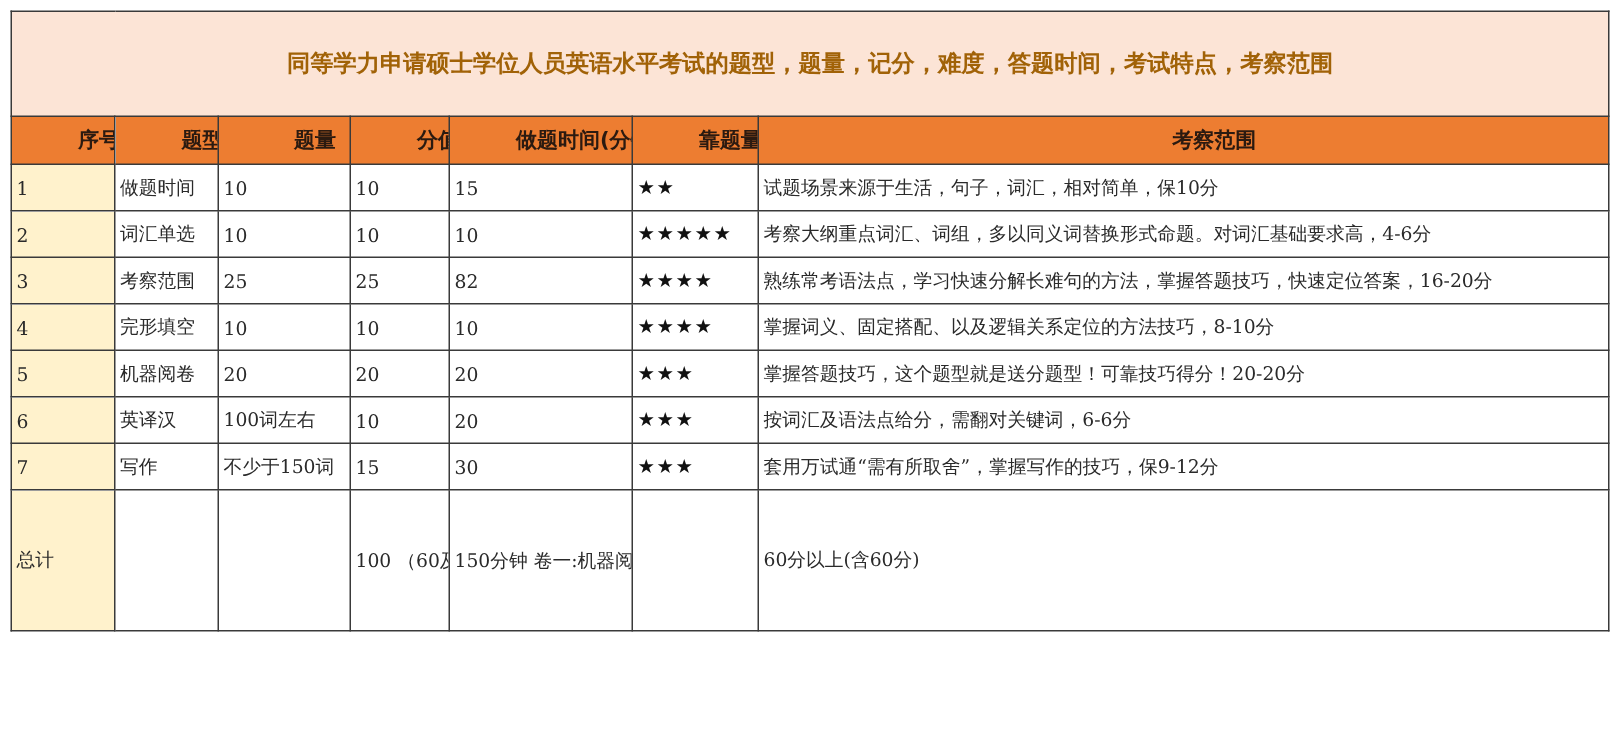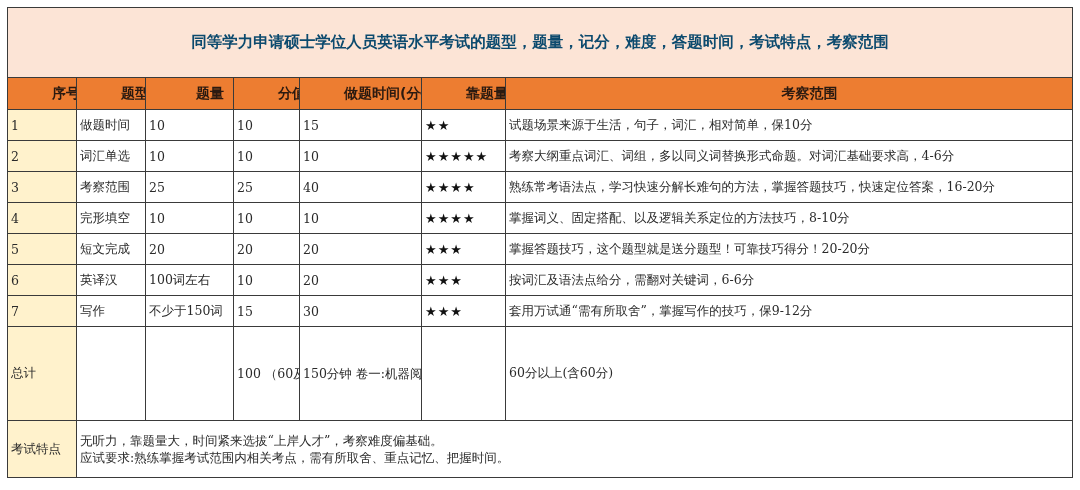--- a/index.html
+++ b/index.html
@@ -7,21 +7,21 @@
   .tbl {
     position: absolute; left: 7px; top: 7px; width: 1065px;
     border-collapse: collapse; table-layout: fixed;
     font-family: "DejaVu Serif", "Liberation Serif", serif;
     font-size: 12.5px; color: #2a2a2a;
   }
   .tbl td, .tbl th { border: 1px solid #3a3a3a; padding: 0 3px; vertical-align: middle; overflow: hidden; white-space: nowrap; }
   .title-cell {
     background: #fce4d6; height: 69px; text-align: center;
     font-family: "DejaVu Sans", "Liberation Sans", sans-serif;
-    font-weight: bold; font-size: 15.5px; color: #0c4a6e;
+    font-weight: bold; font-size: 15.5px; color: #a16207;
   }
   .hdr th {
     background: #ed7d31; height: 31px; text-align: center;
     font-family: "DejaVu Sans", "Liberation Sans", sans-serif;
     font-weight: bold; font-size: 14px; color: #2b1a10; padding-left: 44px;
   }
   .row td { height: 30px; background: #ffffff; }
   .row td.idx { background: #fff2cc; }
   .stars { font-family: "DejaVu Sans", sans-serif; font-size: 13px; letter-spacing: 1px; color: #111; }
   .total-row td { height: 93px; background: #ffffff; }
@@ -74,36 +74,36 @@
     <td>10</td>
     <td>10</td>
     <td class="stars">★★★★★</td>
     <td>考察大纲重点词汇、词组，多以同义词替换形式命题。对词汇基础要求高，4-6分</td>
   </tr>
   <tr class="row">
     <td class="idx">3</td>
     <td>考察范围</td>
     <td>25</td>
     <td>25</td>
-    <td>40</td>
+    <td>82</td>
     <td class="stars">★★★★</td>
     <td>熟练常考语法点，学习快速分解长难句的方法，掌握答题技巧，快速定位答案，16-20分</td>
   </tr>
   <tr class="row">
     <td class="idx">4</td>
     <td>完形填空</td>
     <td>10</td>
     <td>10</td>
     <td>10</td>
     <td class="stars">★★★★</td>
     <td>掌握词义、固定搭配、以及逻辑关系定位的方法技巧，8-10分</td>
   </tr>
   <tr class="row">
     <td class="idx">5</td>
-    <td>短文完成</td>
+    <td>机器阅卷</td>
     <td>20</td>
     <td>20</td>
     <td>20</td>
     <td class="stars">★★★</td>
     <td>掌握答题技巧，这个题型就是送分题型！可靠技巧得分！20-20分</td>
   </tr>
   <tr class="row">
     <td class="idx">6</td>
     <td>英译汉</td>
     <td>100词左右</td>
@@ -130,21 +130,14 @@
 （60及格）</td>
     <td class="multiline">150分钟
 卷一:机器阅卷，
 100分钟收答题卡;
 卷二:人工阅卷，
 50分钟收卷。</td>
     <td></td>
     <td>60分以上(含60分)</td>
   </tr>
 
-  <tr class="feat-row">
-    <td class="idx">考试特点</td>
-    <td colspan="6" class="feat-text">
-      <div>无听力，靠题量大，时间紧来选拔“上岸人才”，考察难度偏基础。</div>
-      <div>应试要求:熟练掌握考试范围内相关考点，需有所取舍、重点记忆、把握时间。</div>
-    </td>
-  </tr>
 </tbody>
   </table>
 
 </body></html>

